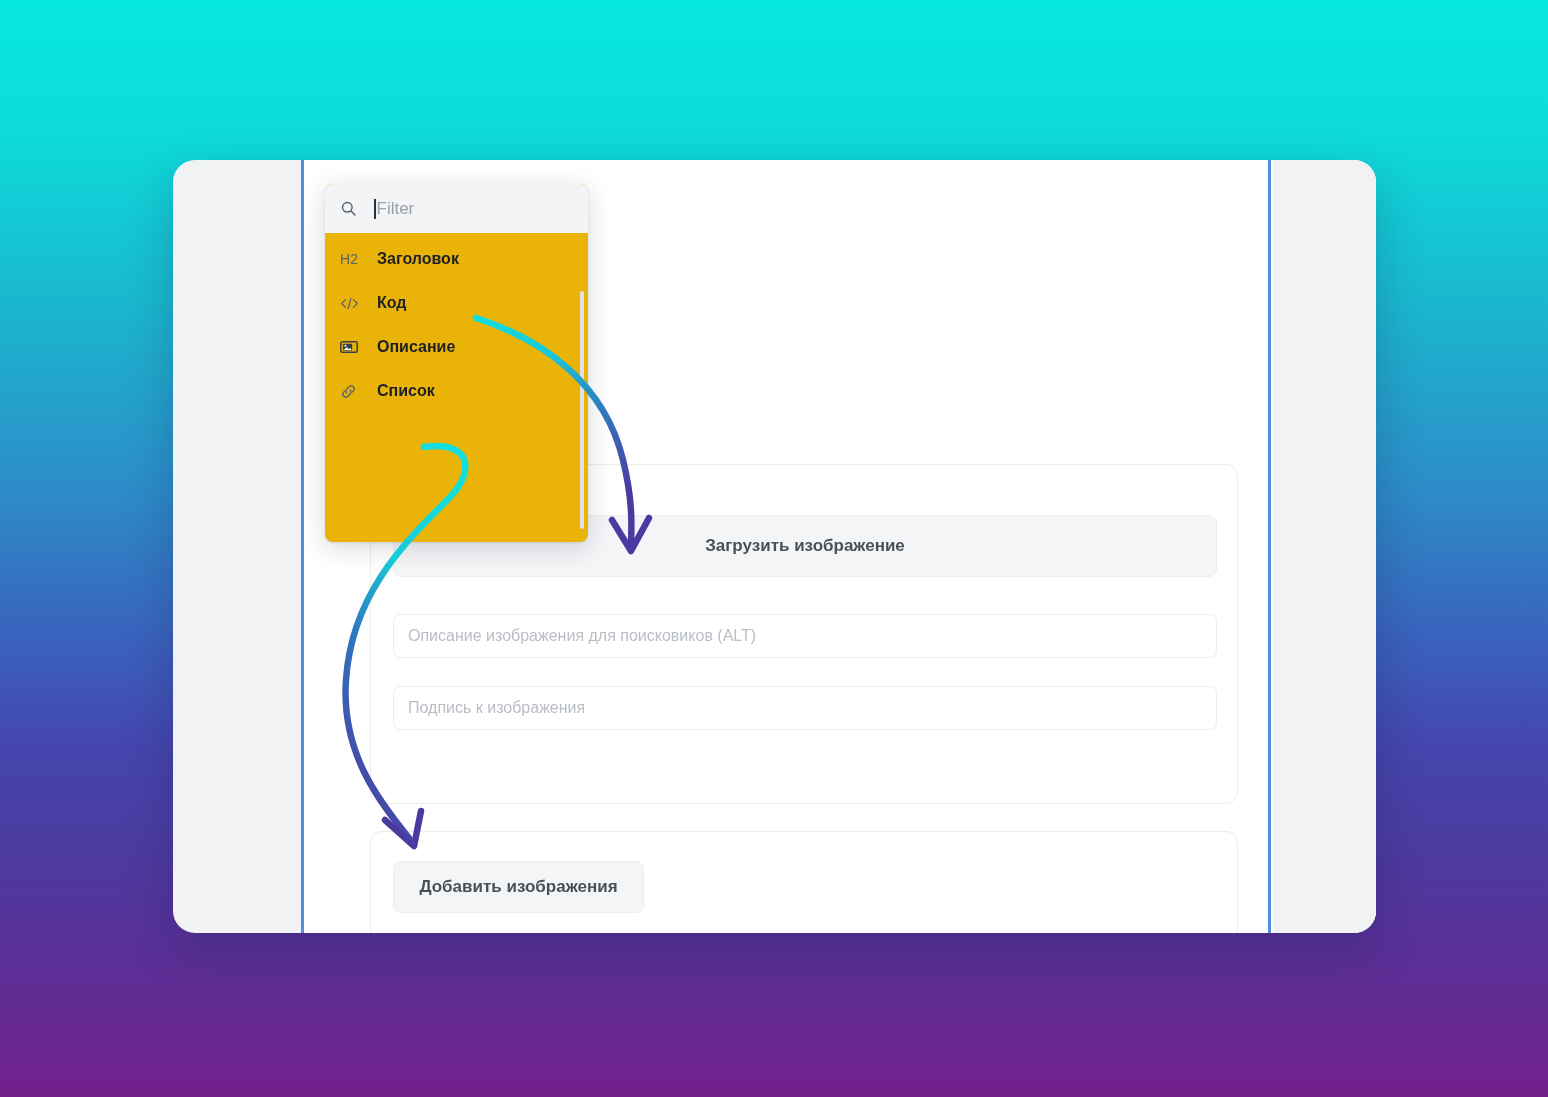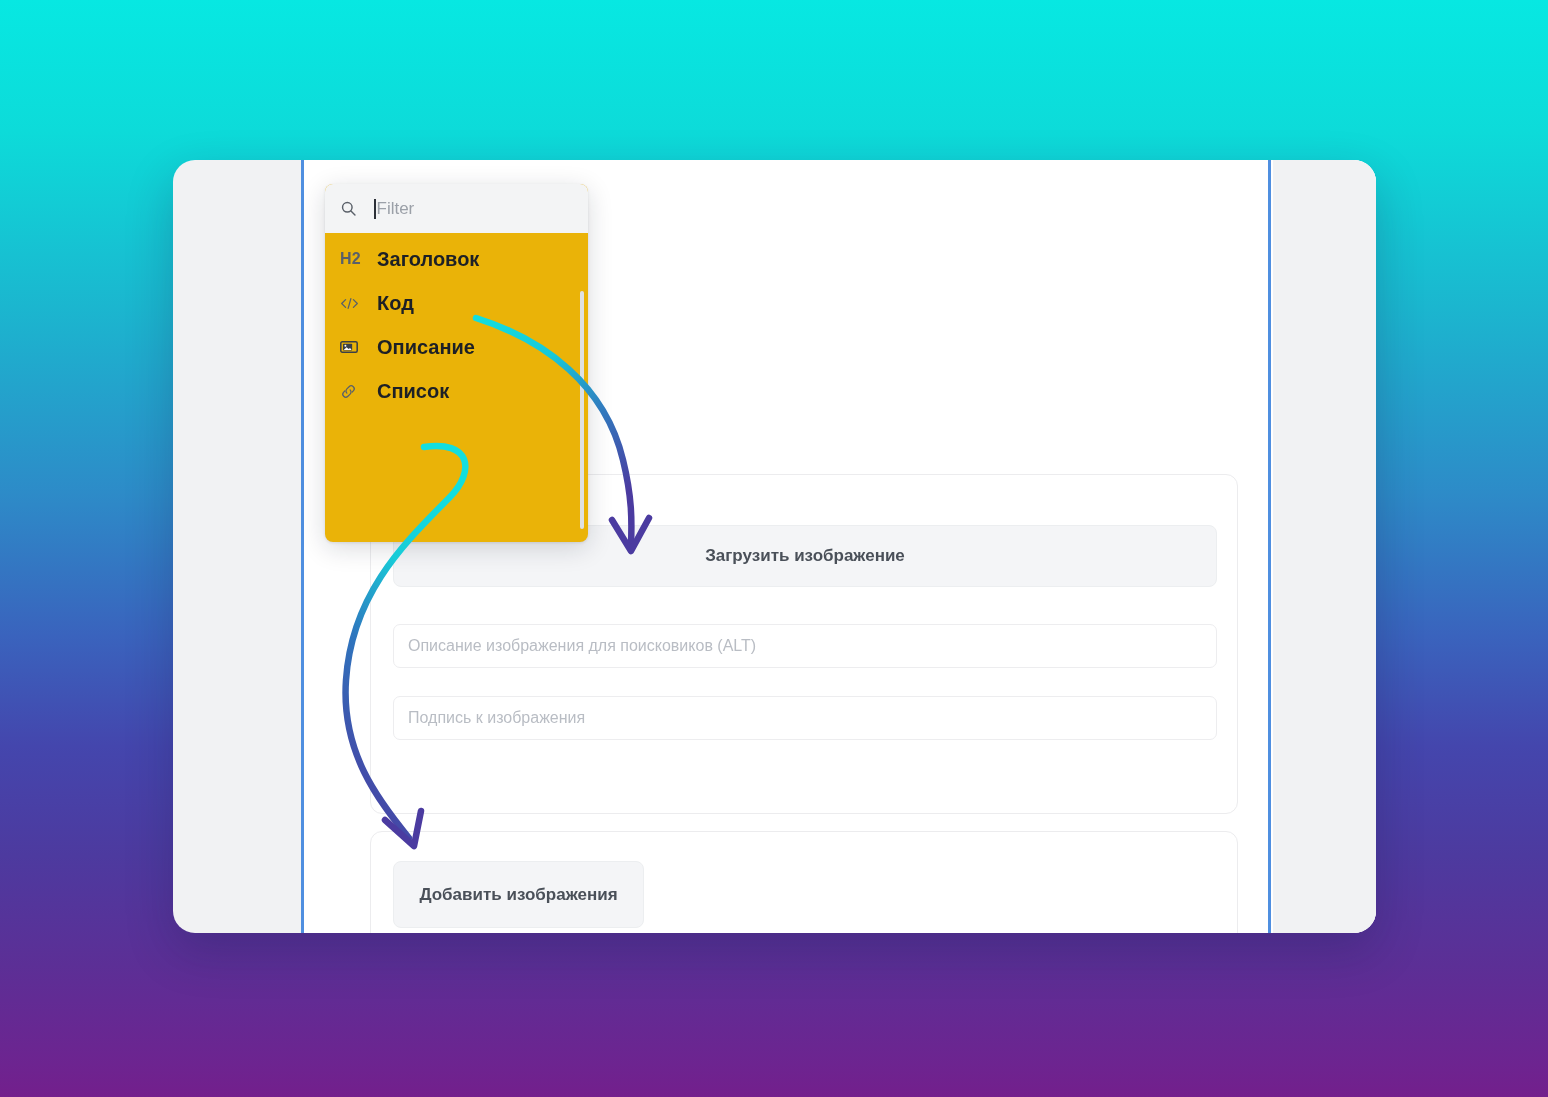--- a/index.html
+++ b/index.html
@@ -68,21 +68,21 @@
     background: #4f8fe0;
     z-index: 6;
   }
   .guide-left  { left: 128px; }
   .guide-right { left: 1095px; }
 
   
   .block-card {
     position: absolute;
     left: 197px;
-    top: 314px;
+    top: 304px;
     width: 868px;
     height: 340px;
     background: #ffffff;
     border: 1px solid #ececee;
     border-radius: 12px;
     z-index: 4;
   }
 
   .upload-button {
     position: absolute;
@@ -131,21 +131,21 @@
     border: 1px solid #ececee;
     border-radius: 12px;
     z-index: 4;
   }
 
   .add-images-button {
     position: absolute;
     left: 22px;
     top: 29px;
     width: 251px;
-    height: 67px;
+    height: 52px;
     background: #f4f5f7;
     border: 1px solid #eceef0;
     border-radius: 8px;
     display: flex;
     align-items: center;
     justify-content: center;
     font-size: 17px;
     font-weight: bold;
     color: #4a5059;
     cursor: pointer;
@@ -207,27 +207,27 @@
   .palette-item .pi-icon {
     width: 20px;
     flex: 0 0 20px;
     margin-right: 17px;
     display: flex;
     align-items: center;
     justify-content: flex-start;
     color: #4a5059;
   }
   .pi-h2 {
-    font-size: 16px;
-    font-weight: bold;
+    font-size: 14px;
+    font-weight: normal;
     color: #5a6069;
     letter-spacing: .2px;
   }
   .palette-item .pi-label {
-    font-size: 20px;
+    font-size: 16px;
     font-weight: bold;
     color: #1d2026;
   }
 
   
   .palette-scrollbar {
     position: absolute;
     right: 4px;
     top: 107px;
     width: 4px;

